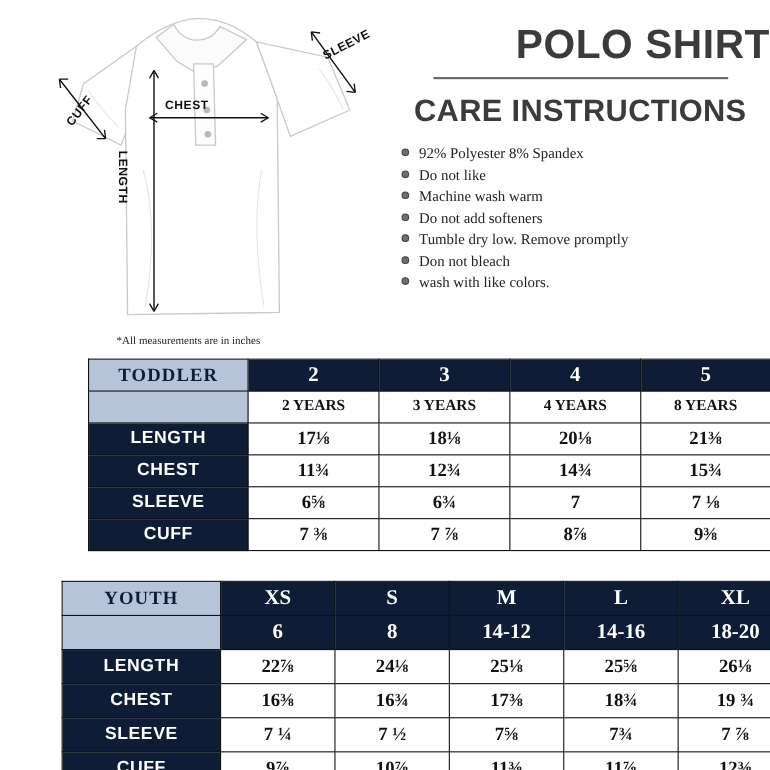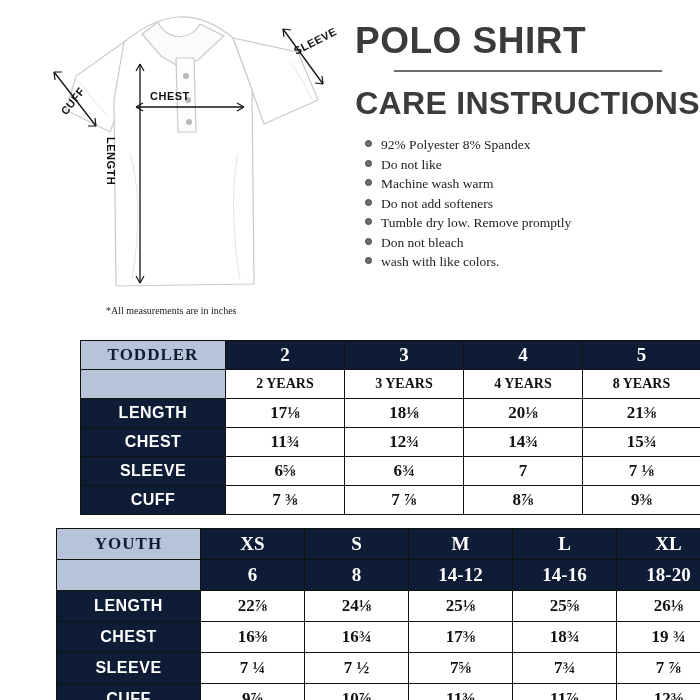--- a/index.html
+++ b/index.html
@@ -66,38 +66,38 @@
 
   
   .right-block {
     position: absolute;
     left: 355px;
     top: 0;
     width: 345px;
     height: 322px;
   }
   .title {
-    text-align: left;
+    text-align: right;
     font-size: 37px;
     font-weight: bold;
     color: #3b3b3b;
     letter-spacing: 0.5px;
     line-height: 1.03;
     margin-top: 22px;
     font-family: "Liberation Sans", sans-serif;
   }
   .divider {
     width: 268px;
     height: 2px;
     background: #6b6b6b;
     margin: 10px auto 0 auto;
   }
   .care-title {
     text-align: center;
-    font-size: 32px;
+    font-size: 28px;
     font-weight: bold;
     color: #3b3b3b;
     margin-top: 13px;
     letter-spacing: 0.3px;
   }
   .care-list {
     margin: 14px 0 0 0;
     padding: 0;
     list-style: none;
     font-family: "Liberation Serif", serif;
@@ -164,21 +164,21 @@
   }
   .cat-label {
     font-size: 17px;
     letter-spacing: 1px;
   }
 
   
   #toddler-table {
     position: absolute;
     left: 80px;
-    top: 340px;
+    top: 326px;
     width: 620px;
     padding-left: 22px;
   }
   #toddler-table td { height: 26px; }
 
   
   #youth-table {
     position: absolute;
     left: 18px;
     top: 528px;

